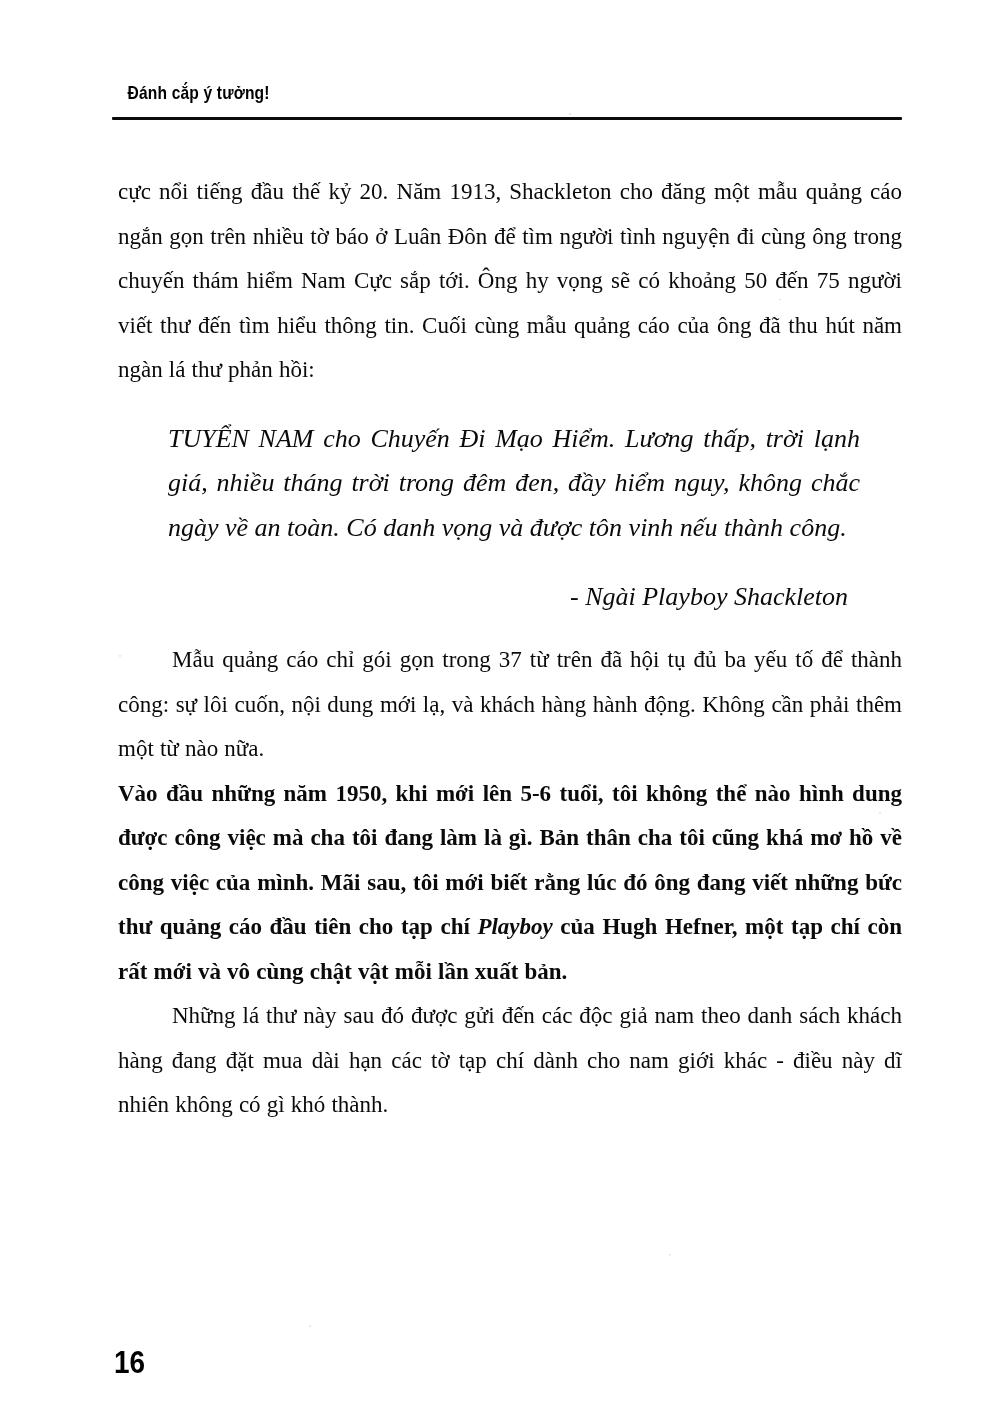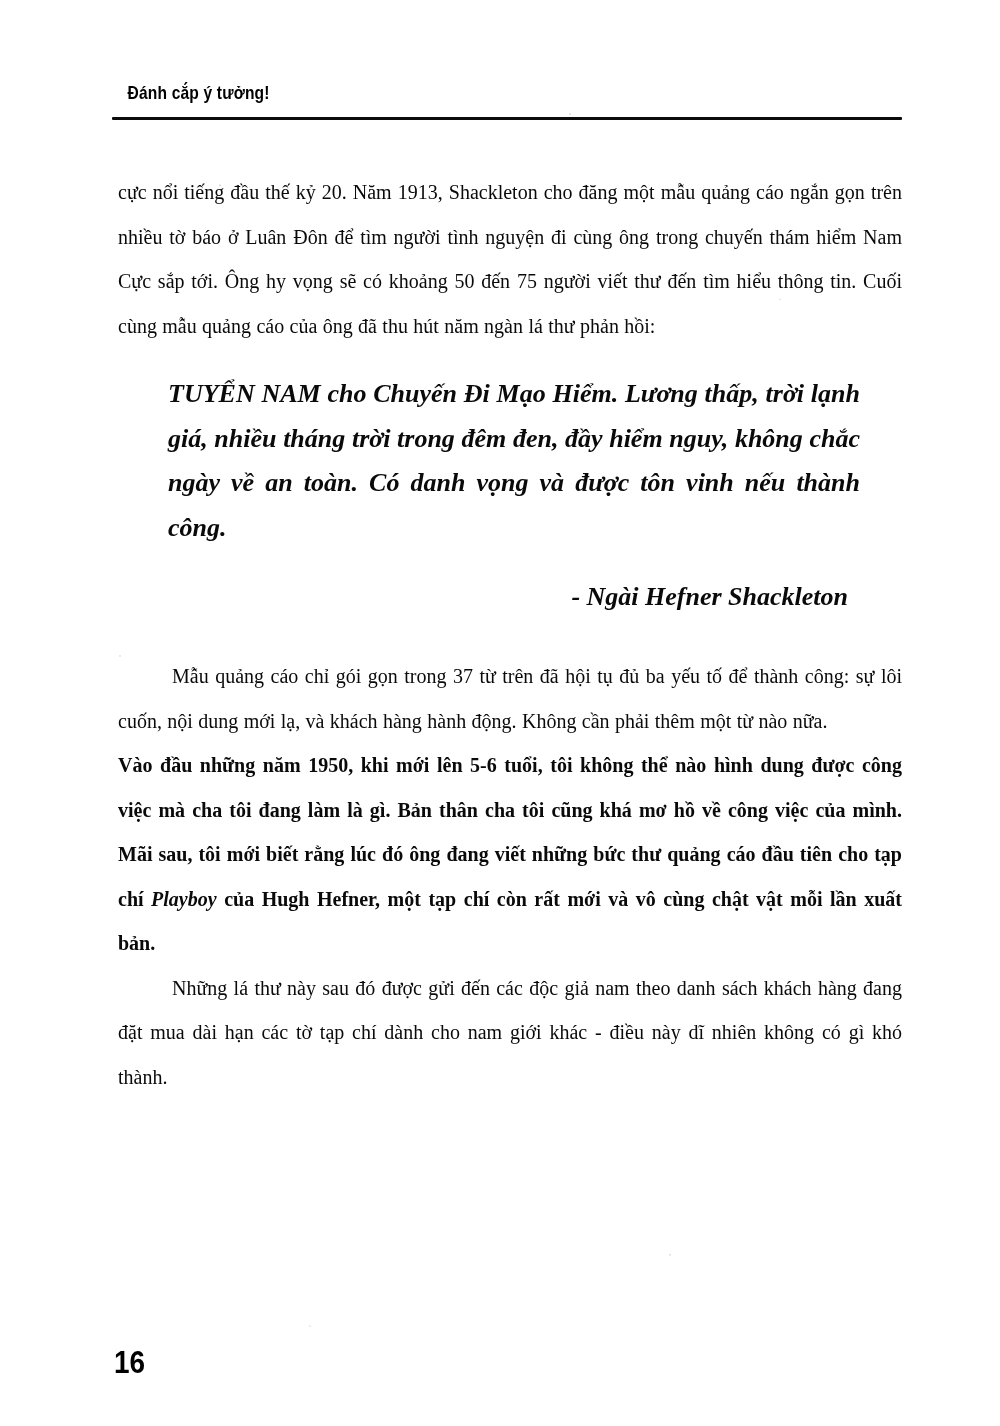--- a/index.html
+++ b/index.html
@@ -73,34 +73,33 @@
   
   .col {
     position: absolute;
     left: 118px;
     top: 170px;
     width: 784px;
   }
 
   p.body {
     margin: 0;
-    font-size: 20px;
+    font-size: 23px;
     line-height: 44.5px;
     text-align: justify;
     text-justify: inter-word;
     word-spacing: .4px;
   }
   p.body.indent { text-indent: 54px; }
   p.body + p.body { margin-top: 0; }
 
   
   .quote {
     margin: 24px 0 0 0;
     padding: 0 42px 0 50px;
-    font-weight: bold;
   }
   .quote p {
     margin: 0;
     font-style: italic;
     font-size: 26px;
     line-height: 44.5px;
     text-align: justify;
     text-justify: inter-word;
   }
   .quote .attrib {
@@ -172,24 +171,24 @@
     <span class="runhead-title">Đánh cắp ý tưởng!</span>
   </div>
   <div class="runhead-rule"></div>
 
   <div class="col">
 
     <p class="body">cực nổi tiếng đầu thế kỷ 20. Năm 1913, Shackleton cho đăng một mẫu quảng cáo ngắn gọn trên nhiều tờ báo ở Luân Đôn để tìm người tình nguyện đi cùng ông trong chuyến thám hiểm Nam Cực sắp tới. Ông hy vọng sẽ có khoảng 50 đến 75 người viết thư đến tìm hiểu thông tin. Cuối cùng mẫu quảng cáo của ông đã thu hút năm ngàn lá thư phản hồi:</p>
 
     <blockquote class="quote">
       <p>TUYỂN NAM cho Chuyến Đi Mạo Hiểm. Lương thấp, trời lạnh giá, nhiều tháng trời trong đêm đen, đầy hiểm nguy, không chắc ngày về an toàn. Có danh vọng và được tôn vinh nếu thành công.</p>
-      <div class="attrib">- Ngài Hefner Shackleton</div>
+      <div class="attrib">- Ngài Playboy Shackleton</div>
     </blockquote>
 
-    <p class="body indent" style="margin-top:38px;">Mẫu quảng cáo chỉ gói gọn trong 37 từ trên đã hội tụ đủ ba yếu tố để thành công: sự lôi cuốn, nội dung mới lạ, và khách hàng hành động. Không cần phải thêm một từ nào nữa.</p>
+    <p class="body indent" style="margin-top:22px;">Mẫu quảng cáo chỉ gói gọn trong 37 từ trên đã hội tụ đủ ba yếu tố để thành công: sự lôi cuốn, nội dung mới lạ, và khách hàng hành động. Không cần phải thêm một từ nào nữa.</p>
 
 
     <p class="body after-heading"><span>Vào đầu những năm 1950, khi mới lên 5-6 tuổi, tôi không thể nào hình dung được công việc mà cha tôi đang làm là gì. Bản thân cha tôi cũng khá mơ hồ về công việc của mình. Mãi sau, tôi mới biết rằng lúc đó ông đang viết những bức thư quảng cáo đầu tiên cho tạp chí </span><em>Playboy</em><span> của Hugh Hefner, một tạp chí còn rất mới và vô cùng chật vật mỗi lần xuất bản.</span></p>
 
     <p class="body indent">Những lá thư này sau đó được gửi đến các độc giả nam theo danh sách khách hàng đang đặt mua dài hạn các tờ tạp chí dành cho nam giới khác - điều này dĩ nhiên không có gì khó thành.</p>
 
   </div>
 
   <div class="folio">16</div>
 

